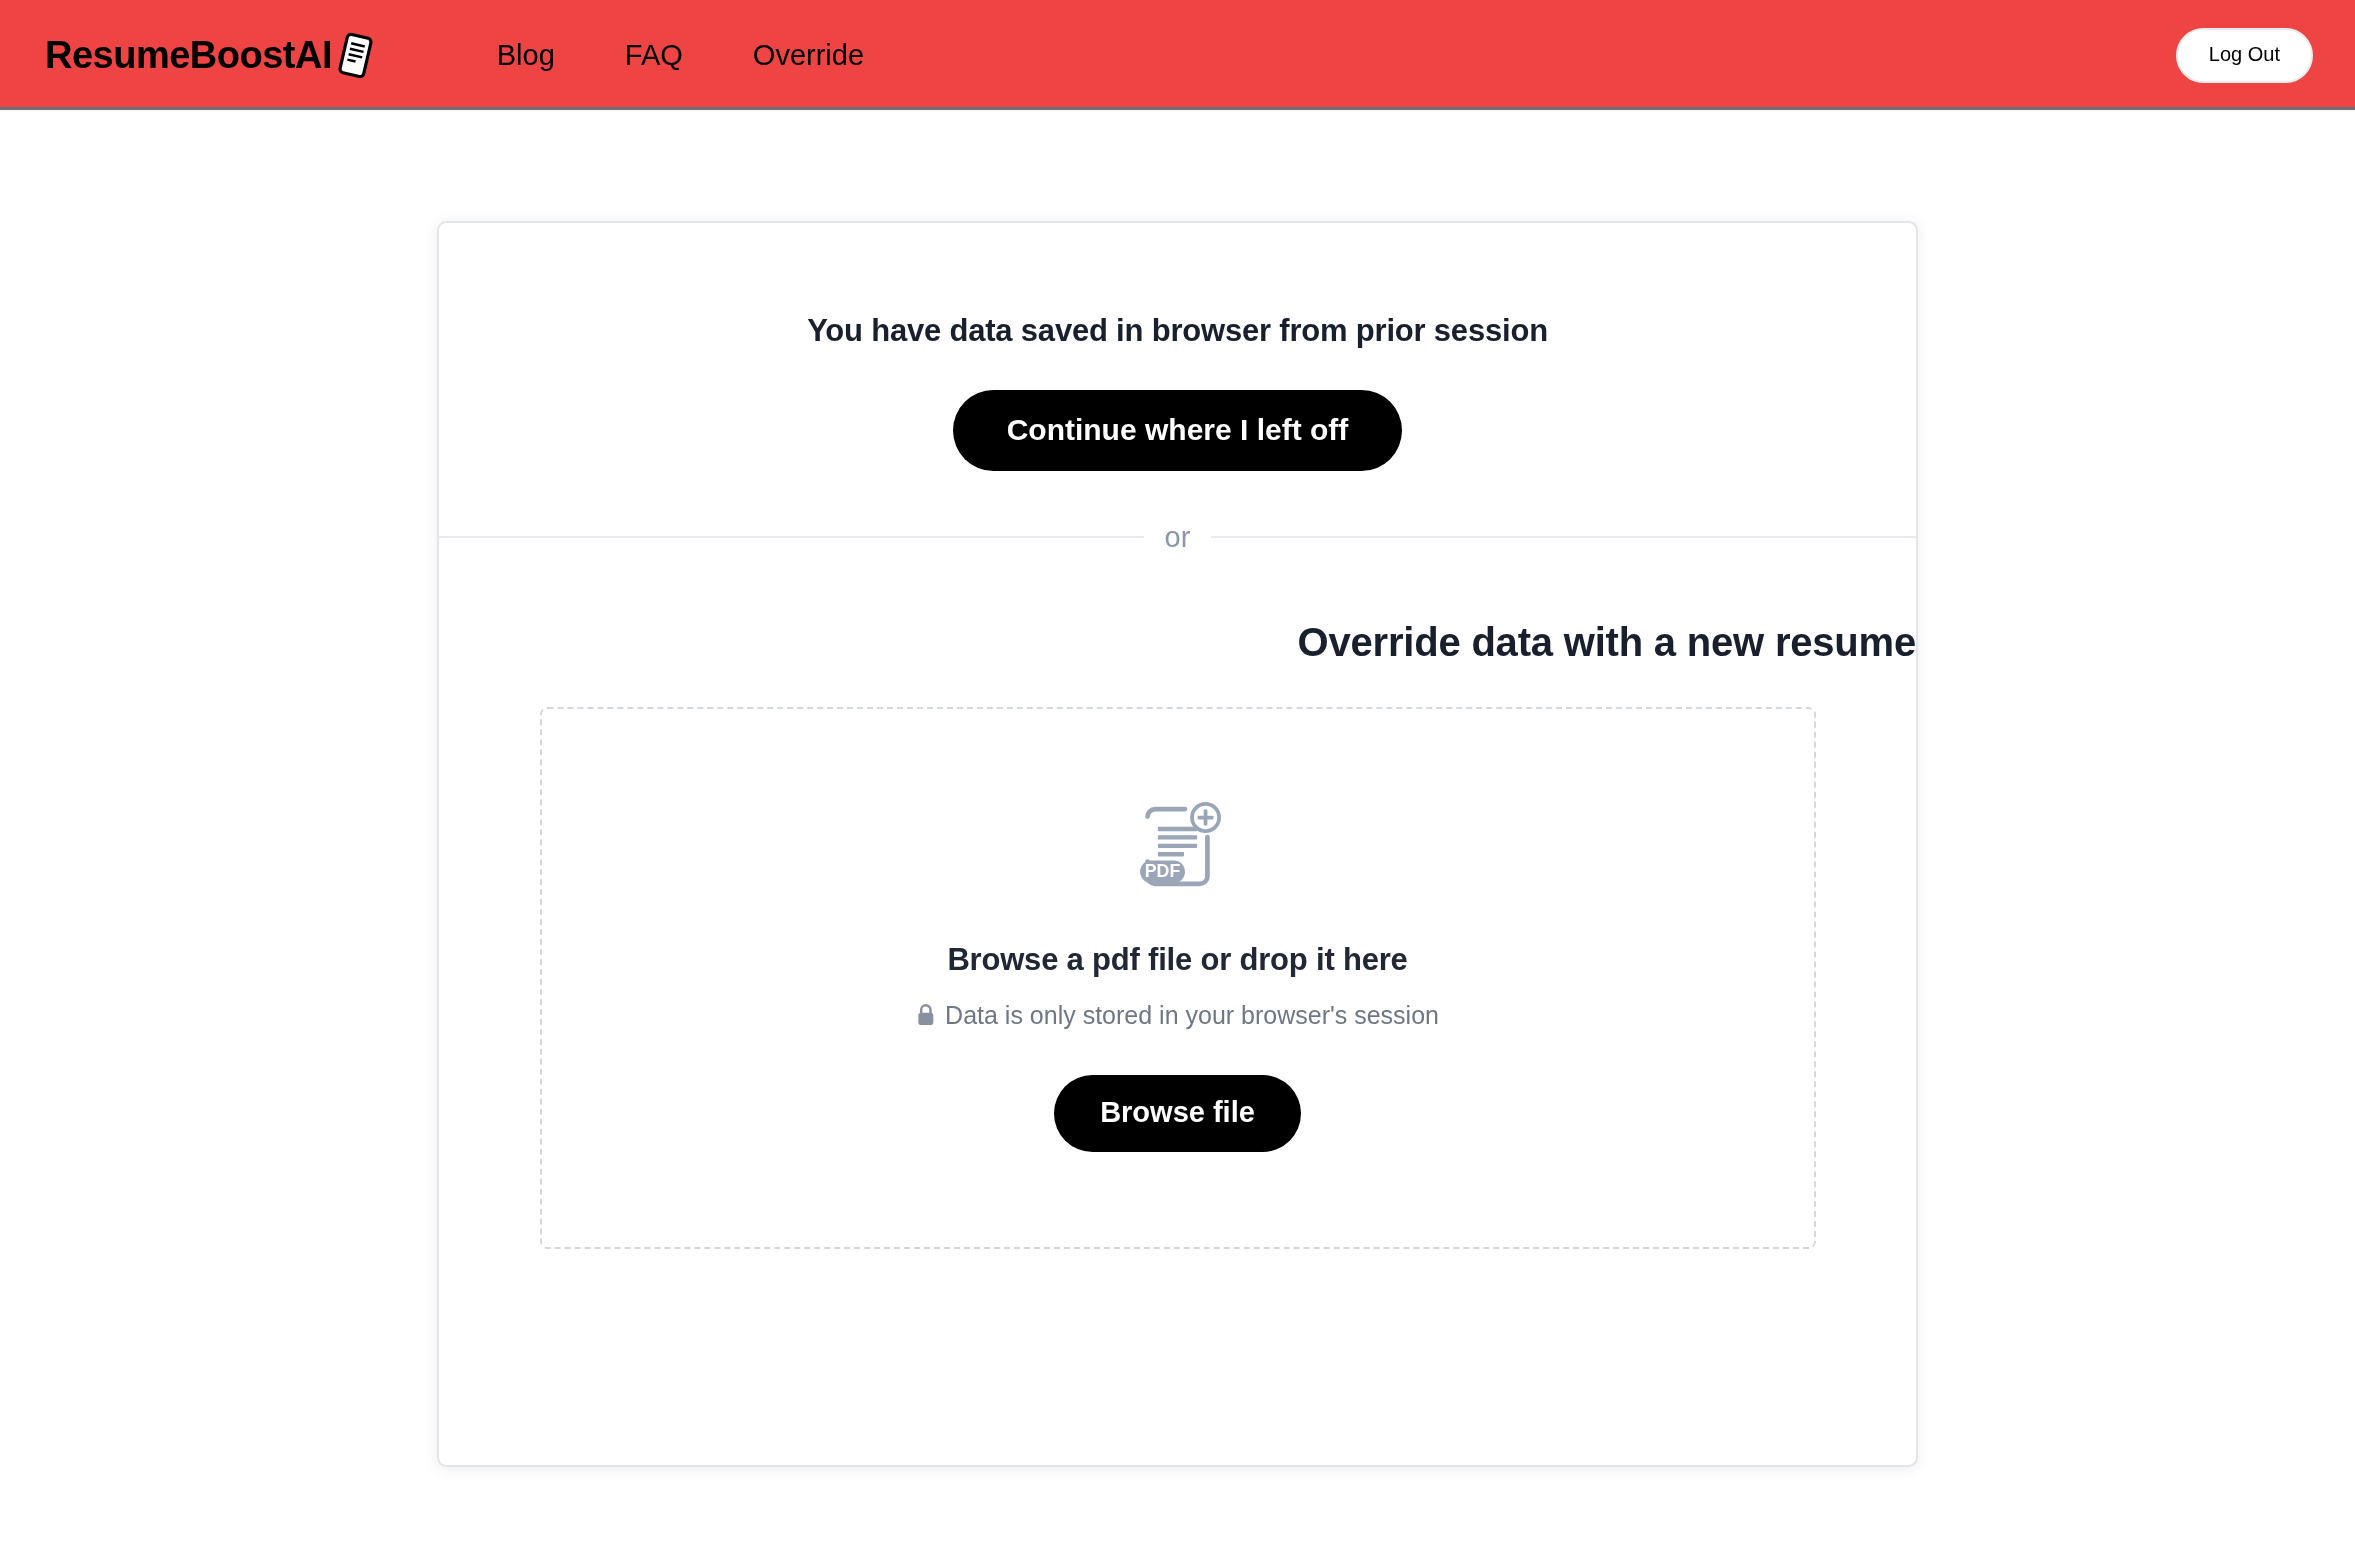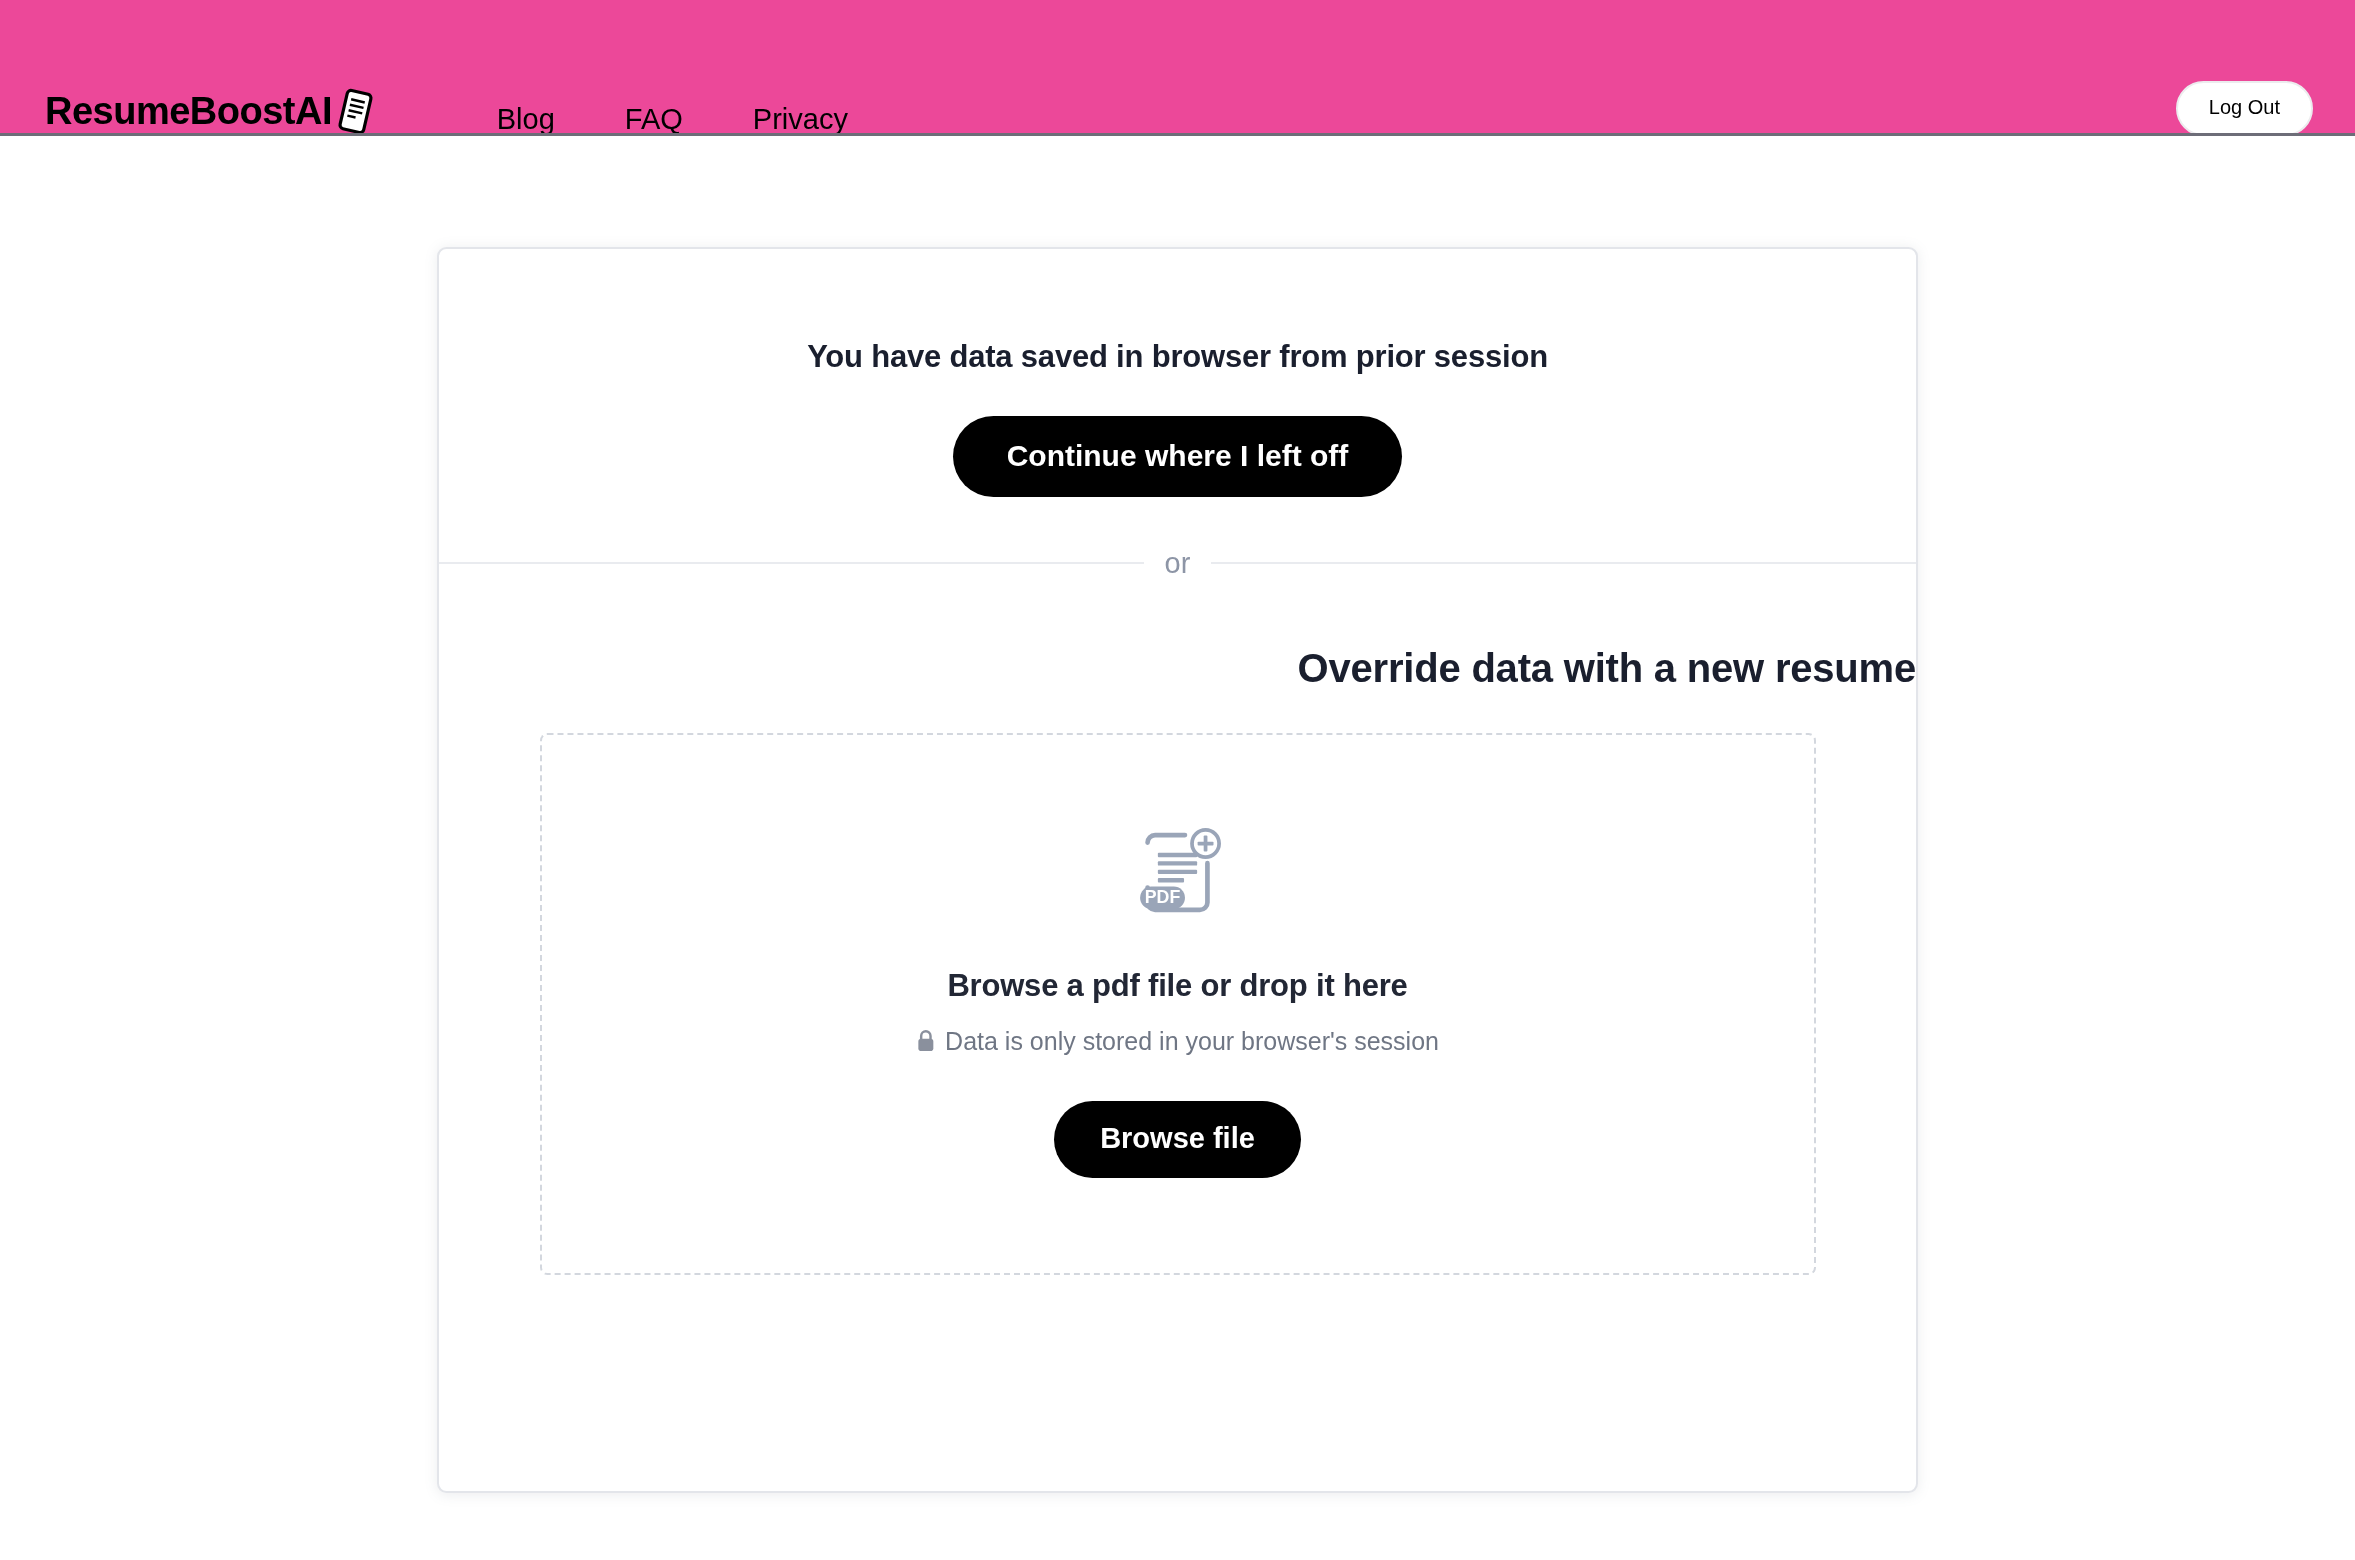--- a/index.html
+++ b/index.html
@@ -8,25 +8,25 @@
     width: 2355px;
     height: 1561px;
     background: #ffffff;
     font-family: "Liberation Sans", sans-serif;
     -webkit-font-smoothing: antialiased;
   }
 
   
   .header {
     position: relative;
-    height: 136px;
-    display: flex;
-    align-items: flex-end;
+    height: 110px;
+    display: flex;
+    align-items: center;
     padding: 0 42px 0 45px;
-    background: #ec4899;
+    background: #ef4444;
   }
   .header-divider {
     position: absolute;
     left: 0;
     right: 0;
     bottom: 0;
     height: 2.8px;
     background: #6d6d78;
   }
 
@@ -211,21 +211,21 @@
           <rect x="14.5" y="25" width="15" height="2.6" fill="#000000"></rect>
           <rect x="14.5" y="31" width="9" height="2.6" fill="#000000"></rect>
         </g>
       </svg>
     </span>
   </a>
 
   <nav class="nav">
     <a class="nav-item" href="#">Blog</a>
     <a class="nav-item" href="#">FAQ</a>
-    <a class="nav-item" href="#">Privacy</a>
+    <a class="nav-item" href="#">Override</a>
   </nav>
 
   <button class="logout-btn">Log Out</button>
 
   <div class="header-divider"></div>
 </div>
 
 <div class="page">
   <div class="card">
 

